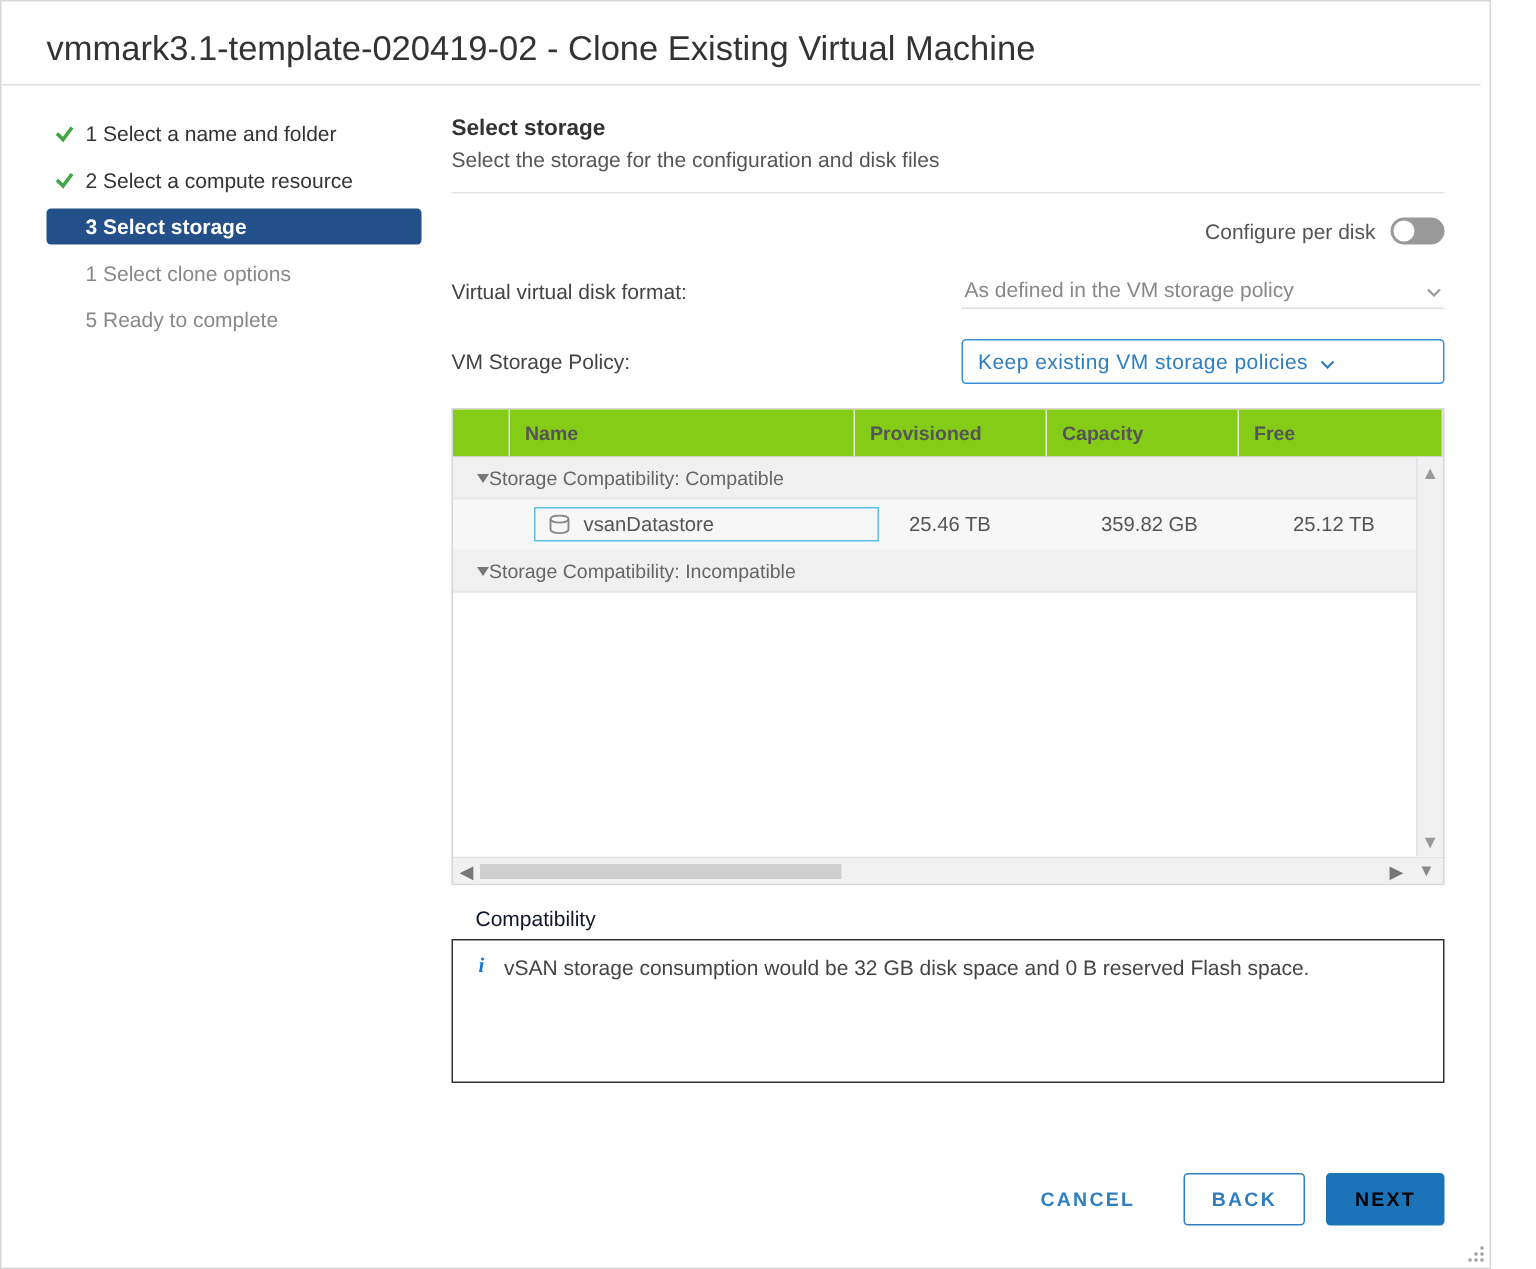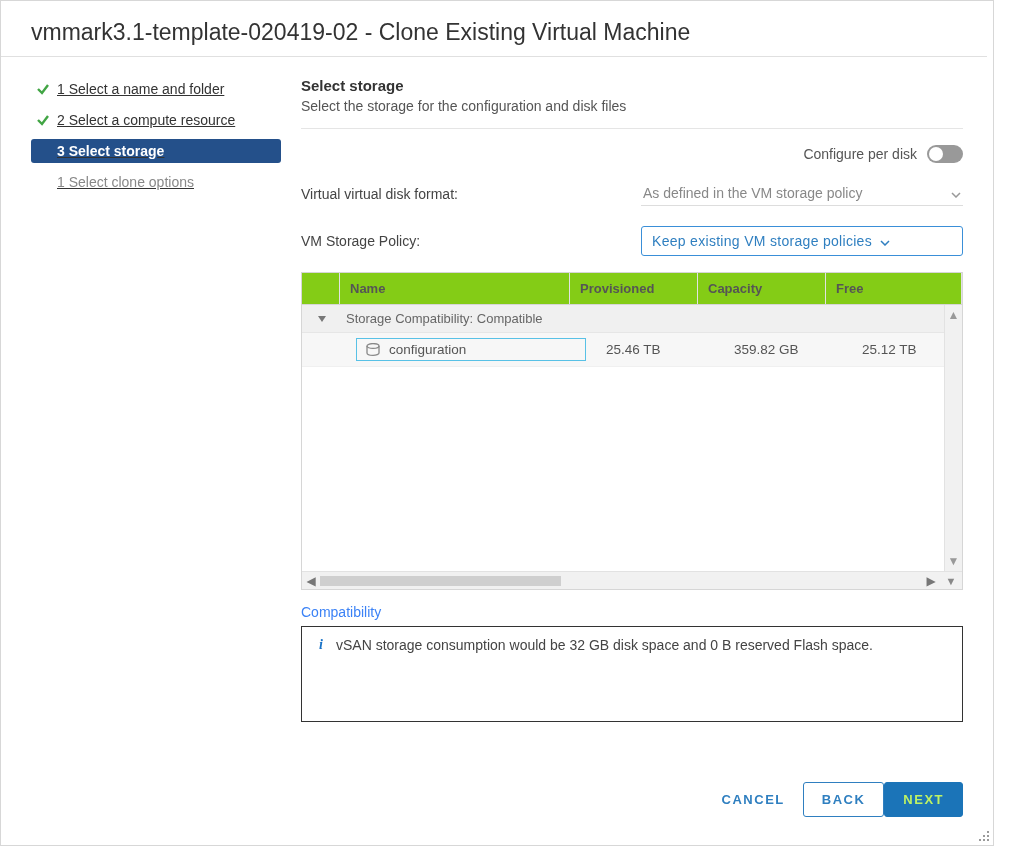--- a/index.html
+++ b/index.html
@@ -36,21 +36,21 @@
     display: flex;
     padding: 20px 30px 0 30px;
     gap: 20px;
     min-height: 0;
   }
   
   .wizard-nav {
     width: 250px;
     flex: 0 0 250px;
   }
-  .wizard-nav ul { list-style: none; margin:0; padding:0;text-decoration:underline; }
+  .wizard-nav ul { list-style: none; margin:0; padding:0; }
   .wizard-nav li {
     display: flex;
     align-items: center;
     padding: 4px 8px 4px 4px;
     font-size: 14px;
     color: #555;
     border-radius: 3px;
     margin-bottom: 7px;
     cursor: pointer;
   }
@@ -119,21 +119,21 @@
   .th-spacer { width:38px; border-right:1px solid #e2e2e2; }
   .th { padding:8px 10px; border-right:1px solid #e2e2e2; }
   .th-name { flex:0 0 230px; }
   .th-cap  { flex:0 0 128px; }
   .th-prov { flex:0 0 128px; }
   .th-free { flex:1; }
   .tbody { position:relative; flex:1; overflow:hidden; background:#fff;}
   .group-row {
     background:#f0f0f0; border-bottom:1px solid #e6e6e6;
     padding:6px 10px 6px 16px; color:#666; font-size:13px;
-    display:flex; align-items:center; gap:20px;
+    display:flex; align-items:center; gap:0;
   }
   .tri { display:inline-block; width:0;height:0;border-left:4px solid transparent;border-right:4px solid transparent;border-top:6px solid #777;}
   .data-row {
     display:flex; align-items:center; border-bottom:1px solid #f0f0f0;
     font-size:13.5px; color:#555; height:34px;
     cursor:pointer;
   }
   .data-row.selected { background:#f7f7f7; }
   .cell { padding:0 10px; }
   .cell-spacer { width:38px; }
@@ -156,44 +156,44 @@
   
   .hscroll {
     height:18px; background:#f1f1f1; border-top:1px solid #e2e2e2;
     display:flex; align-items:center;
   }
   .hscroll .larrow, .hscroll .rarrow { width:18px; text-align:center; color:#777; font-size:12px;}
   .hscroll .track { flex:1; height:12px; position:relative; }
   .hscroll .thumb { position:absolute; left:0; top:1px; height:10px; width:40%; background:#cfcfcf; }
   .hscroll .rmore { width:22px; text-align:center; color:#888; font-size:11px;}
 
-  .compat-label { margin:14px 0 6px 0; color:#3b82f6; }
+  .compat-label { margin:14px 0 6px 16px; color:#0f172a; }
   .compat-box {
     border:1px solid #333; height:96px; padding:10px 12px;
     color:#444; font-size:14px;
     display:flex; gap:8px;
   }
   .info-i {
     font-family: Georgia, serif; font-style: italic; font-weight:bold;
     color:#1a73c7; width:14px; text-align:center;
   }
 
   
   .footer {
     display:flex; justify-content:flex-end; align-items:center;
-    padding:20px 30px 28px 30px;
+    gap:14px; padding:20px 30px 28px 30px;
   }
   .btn {
     font-size:13px; letter-spacing:1.5px; font-weight:600;
     padding:9px 18px; border-radius:3px; cursor:pointer;
     text-transform:uppercase;
   }
   .btn-cancel { color:#2f7fc0; background:transparent; border:none; }
   .btn-back { color:#2f7fc0; background:#fff; border:1px solid #2f7fc0; }
-  .btn-next { color:#bef264; background:#1b74b8; border:1px solid #1b74b8; }
+  .btn-next { color:#000000; background:#1b74b8; border:1px solid #1b74b8; }
 
   
   .grip {
     position:absolute; right:3px; bottom:3px; width:14px; height:14px;
   }
   .grip span {
     position:absolute; background:#9a9a9a; width:2px; height:2px; border-radius:0;
   }
 </style>
 </head>
@@ -222,20 +222,24 @@
           </span>
           <span>2 Select a compute resource</span>
         </li>
         <li class="current">
           <span class="check"></span>
           <span>3 Select storage</span>
         </li>
         <li class="pending">
           <span class="check"></span>
           <span>1 Select clone options</span>
+        </li>
+        <li class="pending">
+          <span class="check"></span>
+          <span>5 Ready to complete</span>
         </li>
       </ul>
     </nav>
 
     <div class="main">
       <div class="main-title">Select storage</div>
       <div class="main-sub">Select the storage for the configuration and disk files</div>
 
       <div class="config-row">
         <span>Configure per disk</span>
@@ -283,28 +287,32 @@
           <div class="data-row selected">
             <div class="cell cell-spacer"></div>
             <div class="cell cell-name">
               <div class="cell-name selected-box">
                 <span class="ds-icon">
                   <svg width="16" height="14" viewBox="0 0 16 14">
                       <ellipse cx="8" cy="3" rx="6" ry="2.4" fill="none" stroke="#888" stroke-width="1.3"></ellipse>
                       <path d="M2 3 v7 a6 2.4 0 0 0 12 0 v-7" fill="none" stroke="#888" stroke-width="1.3"></path>
                     </svg>
                 </span>
-                <span>configuration</span>
+                <span>vsanDatastore</span>
               </div>
             </div>
             <div class="cell cell-cap">25.46 TB</div>
             <div class="cell cell-prov">359.82 GB</div>
             <div class="cell cell-free">25.12 TB</div>
           </div>
 
+          <div class="group-row">
+            <span class="tri"></span>
+            <span>Storage Compatibility: Incompatible</span>
+          </div>
 
           <div class="vscroll">
             <span class="sarrow">▲</span>
             <span class="sarrow">▼</span>
           </div>
         </div>
         <div class="hscroll">
           <div class="larrow">◀</div>
           <div class="track">
               <div class="thumb"></div>

